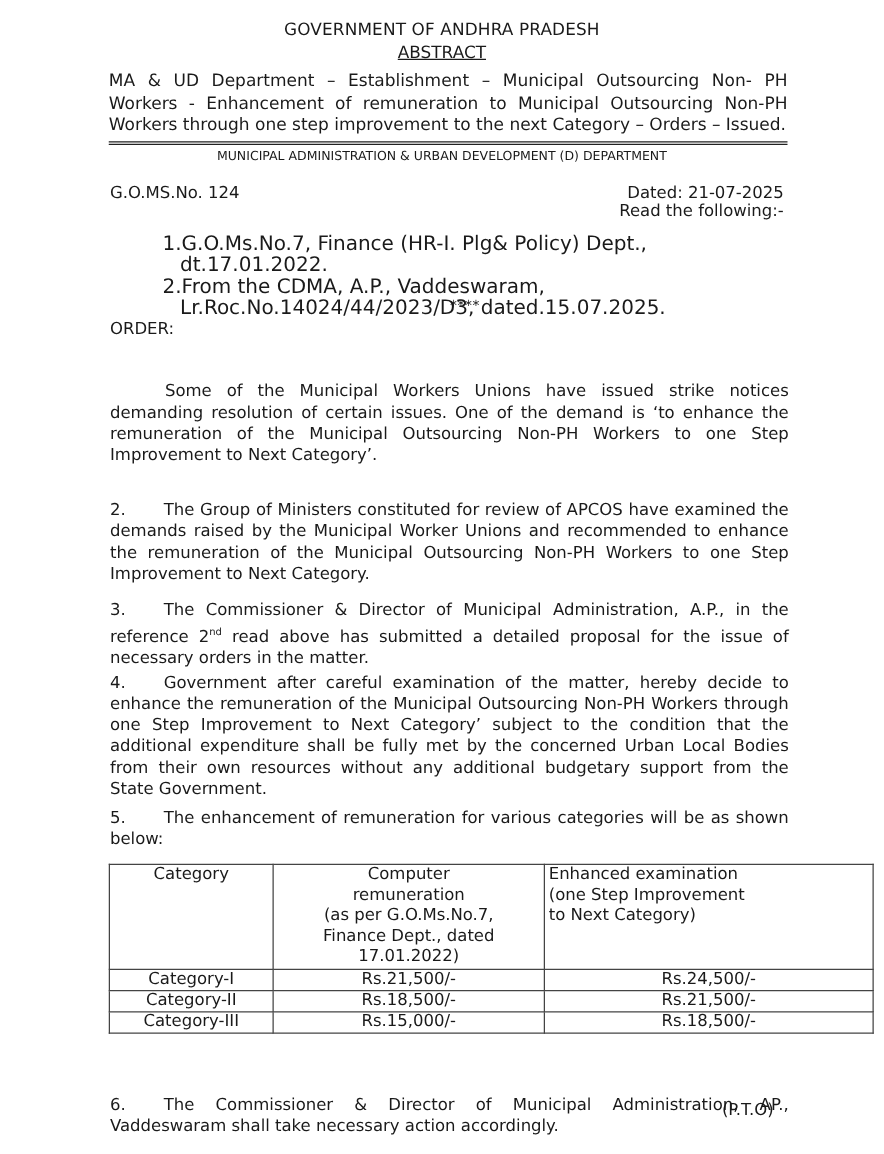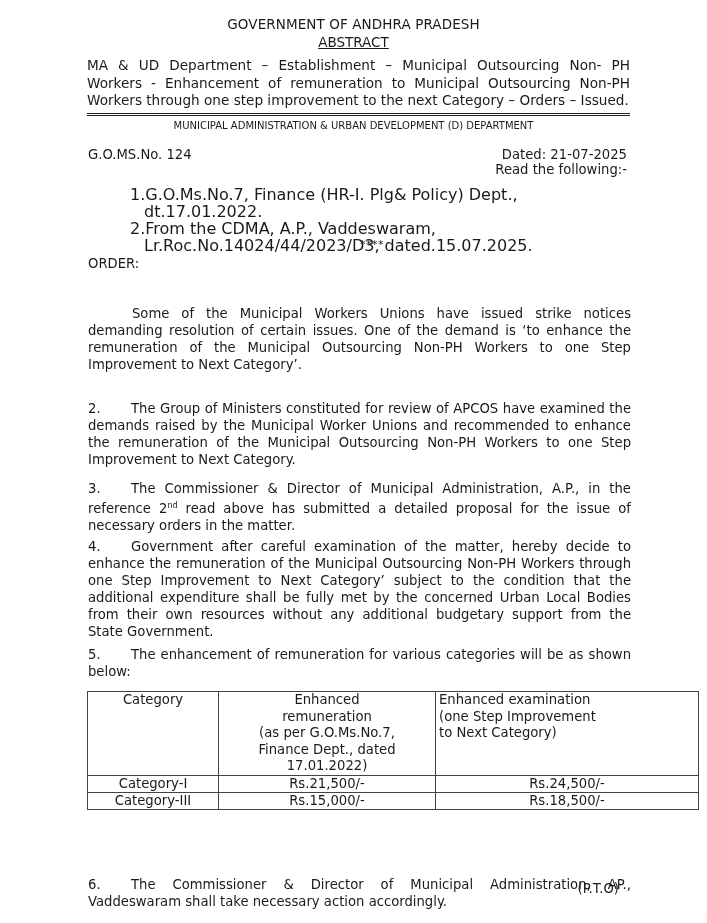--- a/index.html
+++ b/index.html
@@ -82,40 +82,45 @@
 
 <div class="abs para p4"><span class="num">4.</span><span>Government after careful examination of the matter, hereby decide to enhance the remuneration of the Municipal Outsourcing Non-PH Workers through one Step Improvement to Next Category’ subject to the condition that the additional expenditure shall be fully met by the concerned Urban Local Bodies from their own resources without any additional budgetary support from the State Government.</span></div>
 
 <div class="abs para p5"><span class="num">5.</span><span>The enhancement of remuneration for various categories will be as shown below:</span></div>
 
 <table class="rem">
   <thead>
     <tr>
       <th class="c1">Category</th>
       <th class="c2">
-        <div>Enhanced</div>
+        <div>Computer</div>
         <div>remuneration</div>
         <div>(as per G.O.Ms.No.7,</div>
         <div>Finance Dept., dated</div>
         <div>17.01.2022)</div>
       </th>
       <th class="c3">
         <div>Enhanced examination</div>
         <div>(one Step Improvement</div>
         <div>to Next Category)</div>
       </th>
     </tr>
   </thead>
   <tbody>
     <tr>
       <td>Category-I</td>
       <td>Rs.21,500/-</td>
       <td>Rs.24,500/-</td>
     </tr>
     <tr>
+      <td>Category-II</td>
+      <td>Rs.18,500/-</td>
+      <td>Rs.21,500/-</td>
+    </tr>
+    <tr>
       <td>Category-III</td>
       <td>Rs.15,000/-</td>
       <td>Rs.18,500/-</td>
     </tr>
   </tbody>
 </table>
 
 <div class="abs para p6"><span class="num">6.</span><span>The Commissioner &amp; Director of Municipal Administration, AP., Vaddeswaram shall take necessary action accordingly.</span></div>
 
 <div class="abs pto">(P.T.O)</div>

